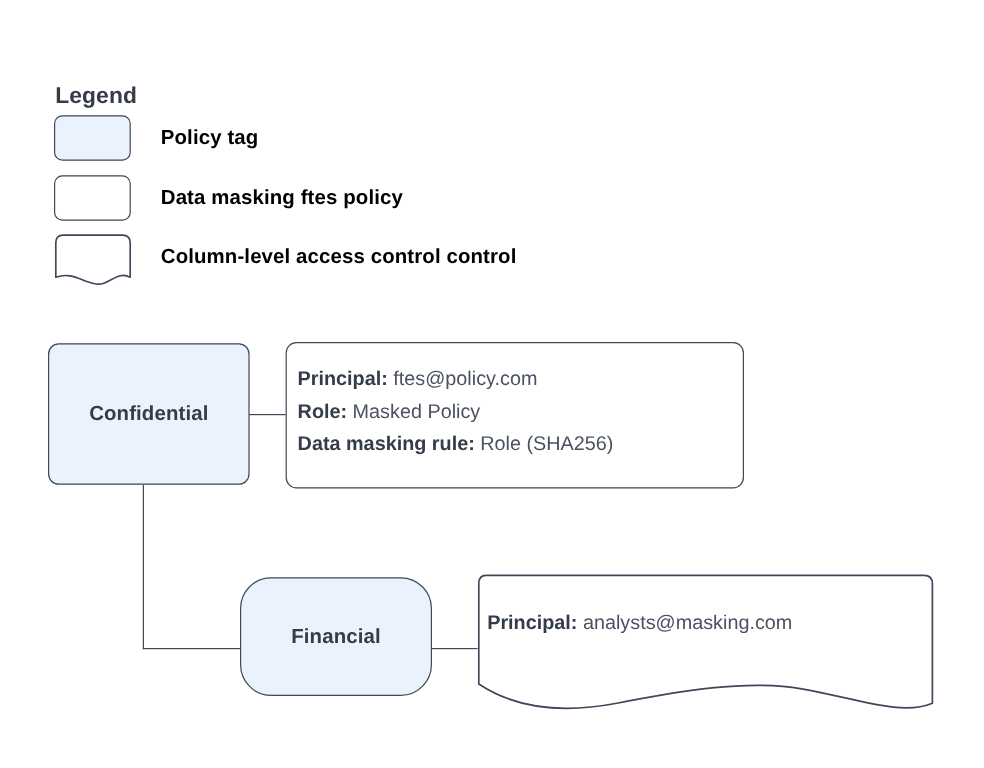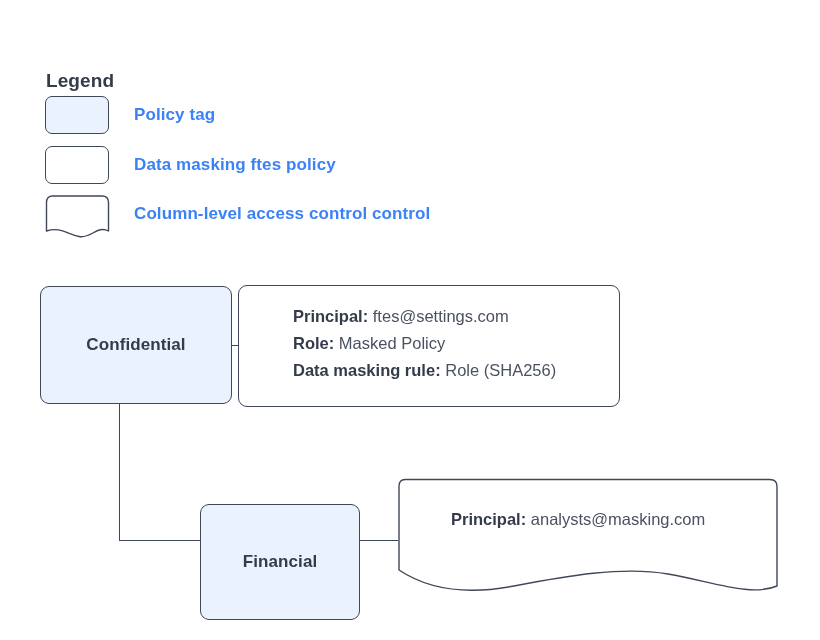--- a/index.html
+++ b/index.html
@@ -52,21 +52,21 @@
     background: none;
     height: 44px;
   }
   .legend-swatch.doc svg { display: block; }
   .legend-label {
     position: absolute;
     left: 89px;
     top: 9px;
     font-size: 17px;
     font-weight: bold;
-    color: #3b82f6;
+    color: #000000;
     white-space: nowrap;
     letter-spacing: .1px;
   }
 
   
   .tag-node {
     position: absolute;
     box-sizing: border-box;
     background: #eaf2fd;
     border: 1.4px solid #3f4758;
@@ -74,25 +74,25 @@
     display: flex;
     align-items: center;
     justify-content: center;
     font-size: 17px;
     font-weight: bold;
     color: #343b49;
     letter-spacing: .1px;
   }
   #node-confidential {
     left: 40px;  top: 286px;
-    width: 192px; height: 118px;
+    width: 168px; height: 118px;
   }
   #node-financial {
-    left: 200px; top: 504px;
-    width: 160px; height: 116px;
+    left: 200px; top: 481px;
+    width: 160px; height: 99px; border-radius: 26px;
   }
 
   
   #policy-card-masking {
     position: absolute;
     left: 238px; top: 285px;
     width: 382px; height: 122px;
     box-sizing: border-box;
     background: #ffffff;
     border: 1.4px solid #3f4758;
@@ -123,21 +123,20 @@
 
   .card-line {
     font-size: 16.5px;
     line-height: 27px;
     color: #4a5160;
     white-space: nowrap;
   }
   .card-line b {
     font-weight: bold;
     color: #343b49;
-    margin-left: 45px;
   }
 
   
   .connector {
     position: absolute;
     background: #3f4758;
   }
   .connector.h { height: 1.4px; }
   .connector.v { width: 1.4px; }
   #conn-conf-to-masking { left: 200px; top: 344.5px; width: 38px; }
@@ -180,21 +179,21 @@
 <div class="connector h" id="conn-fin-to-doc"></div>
 
 <div class="tag-node" id="node-confidential">Confidential</div>
 
 <div class="tag-node" id="node-financial">Financial</div>
 
 <div id="policy-card-masking">
   <div class="card-text">
     <div class="card-line">
       <b>Principal:</b>
-      <span>ftes@settings.com</span>
+      <span>ftes@policy.com</span>
     </div>
     <div class="card-line">
       <b>Role:</b>
       <span>Masked Policy</span>
     </div>
     <div class="card-line">
       <b>Data masking rule:</b>
       <span>Role (SHA256)</span>
     </div>
   </div>

